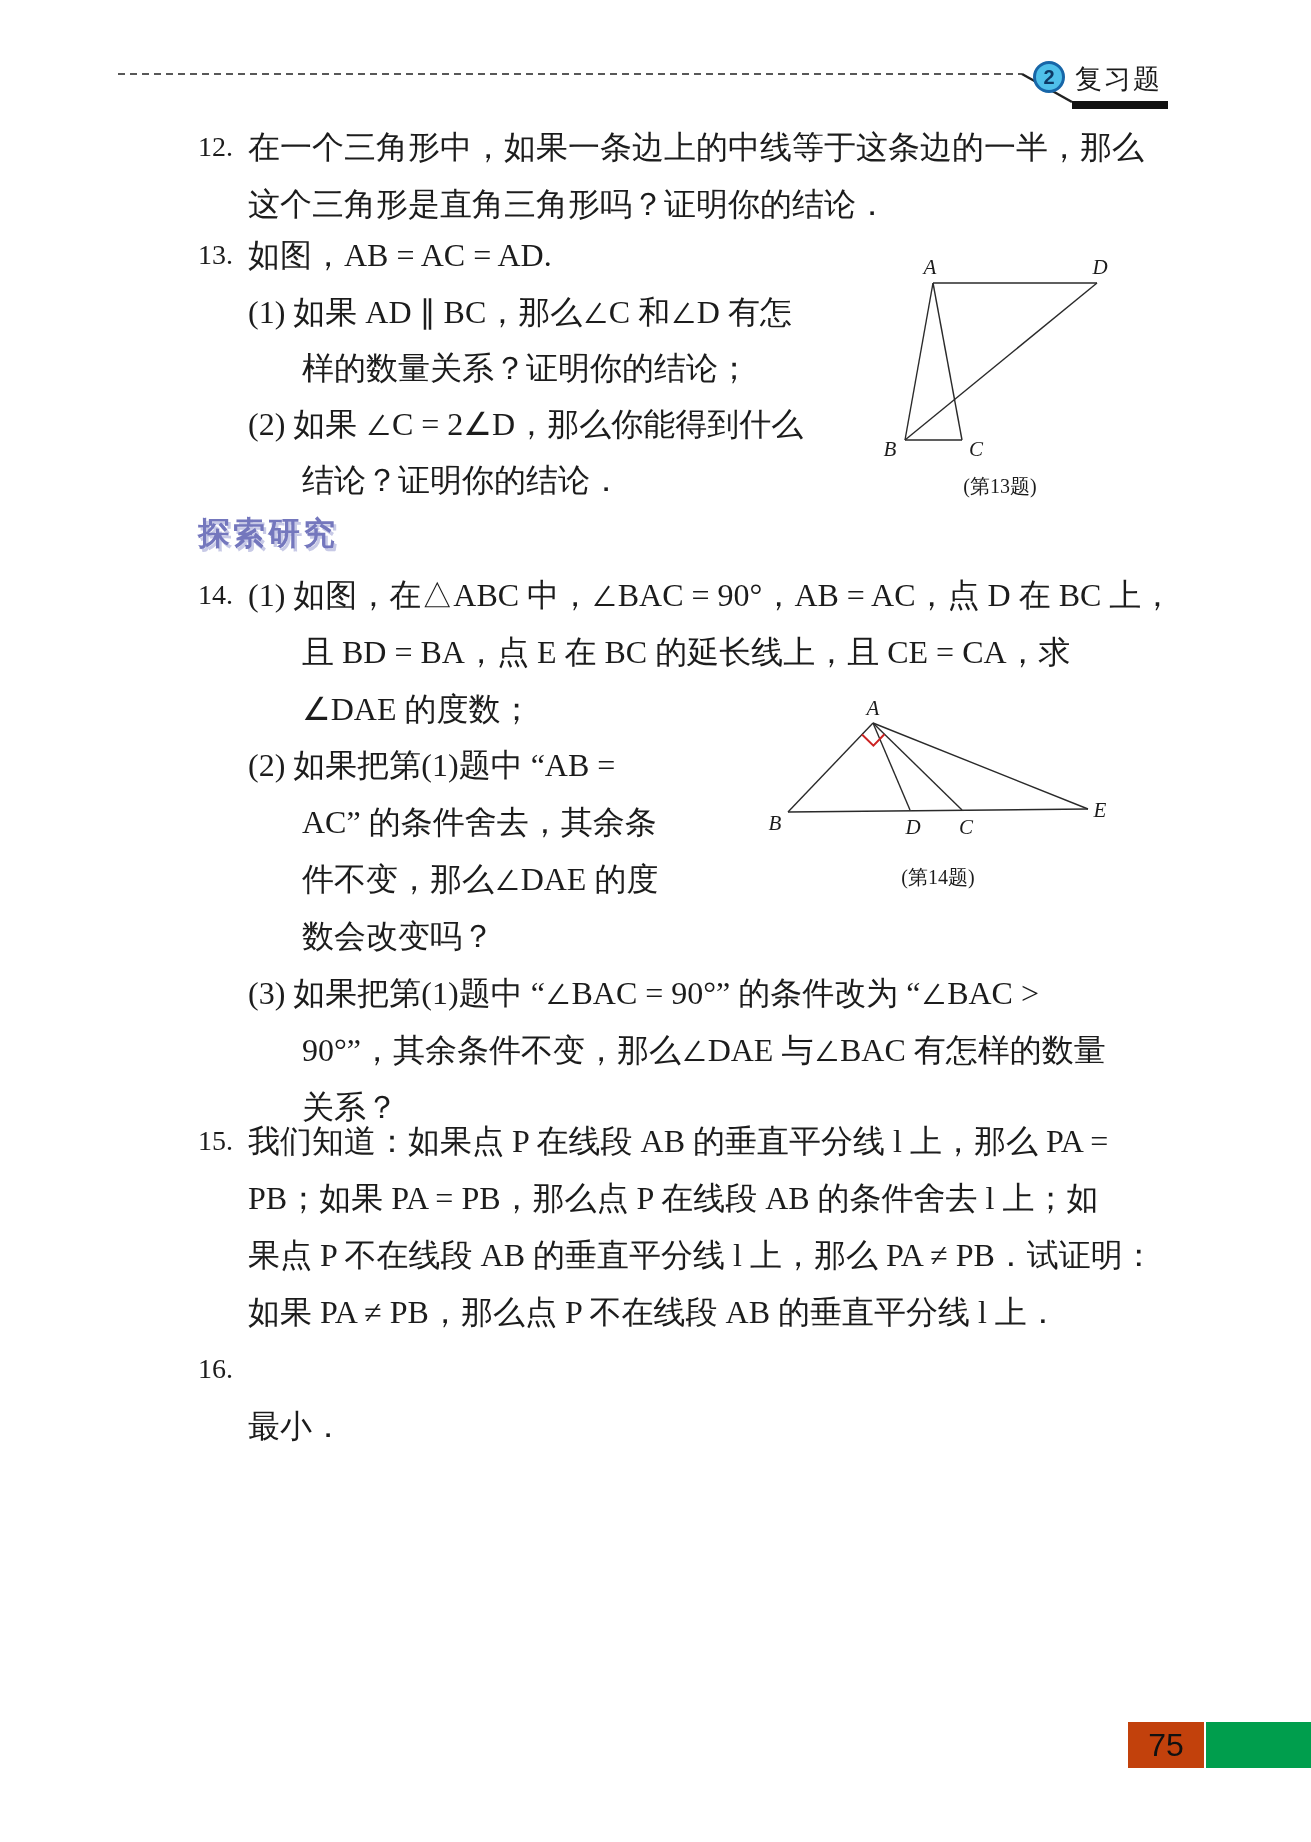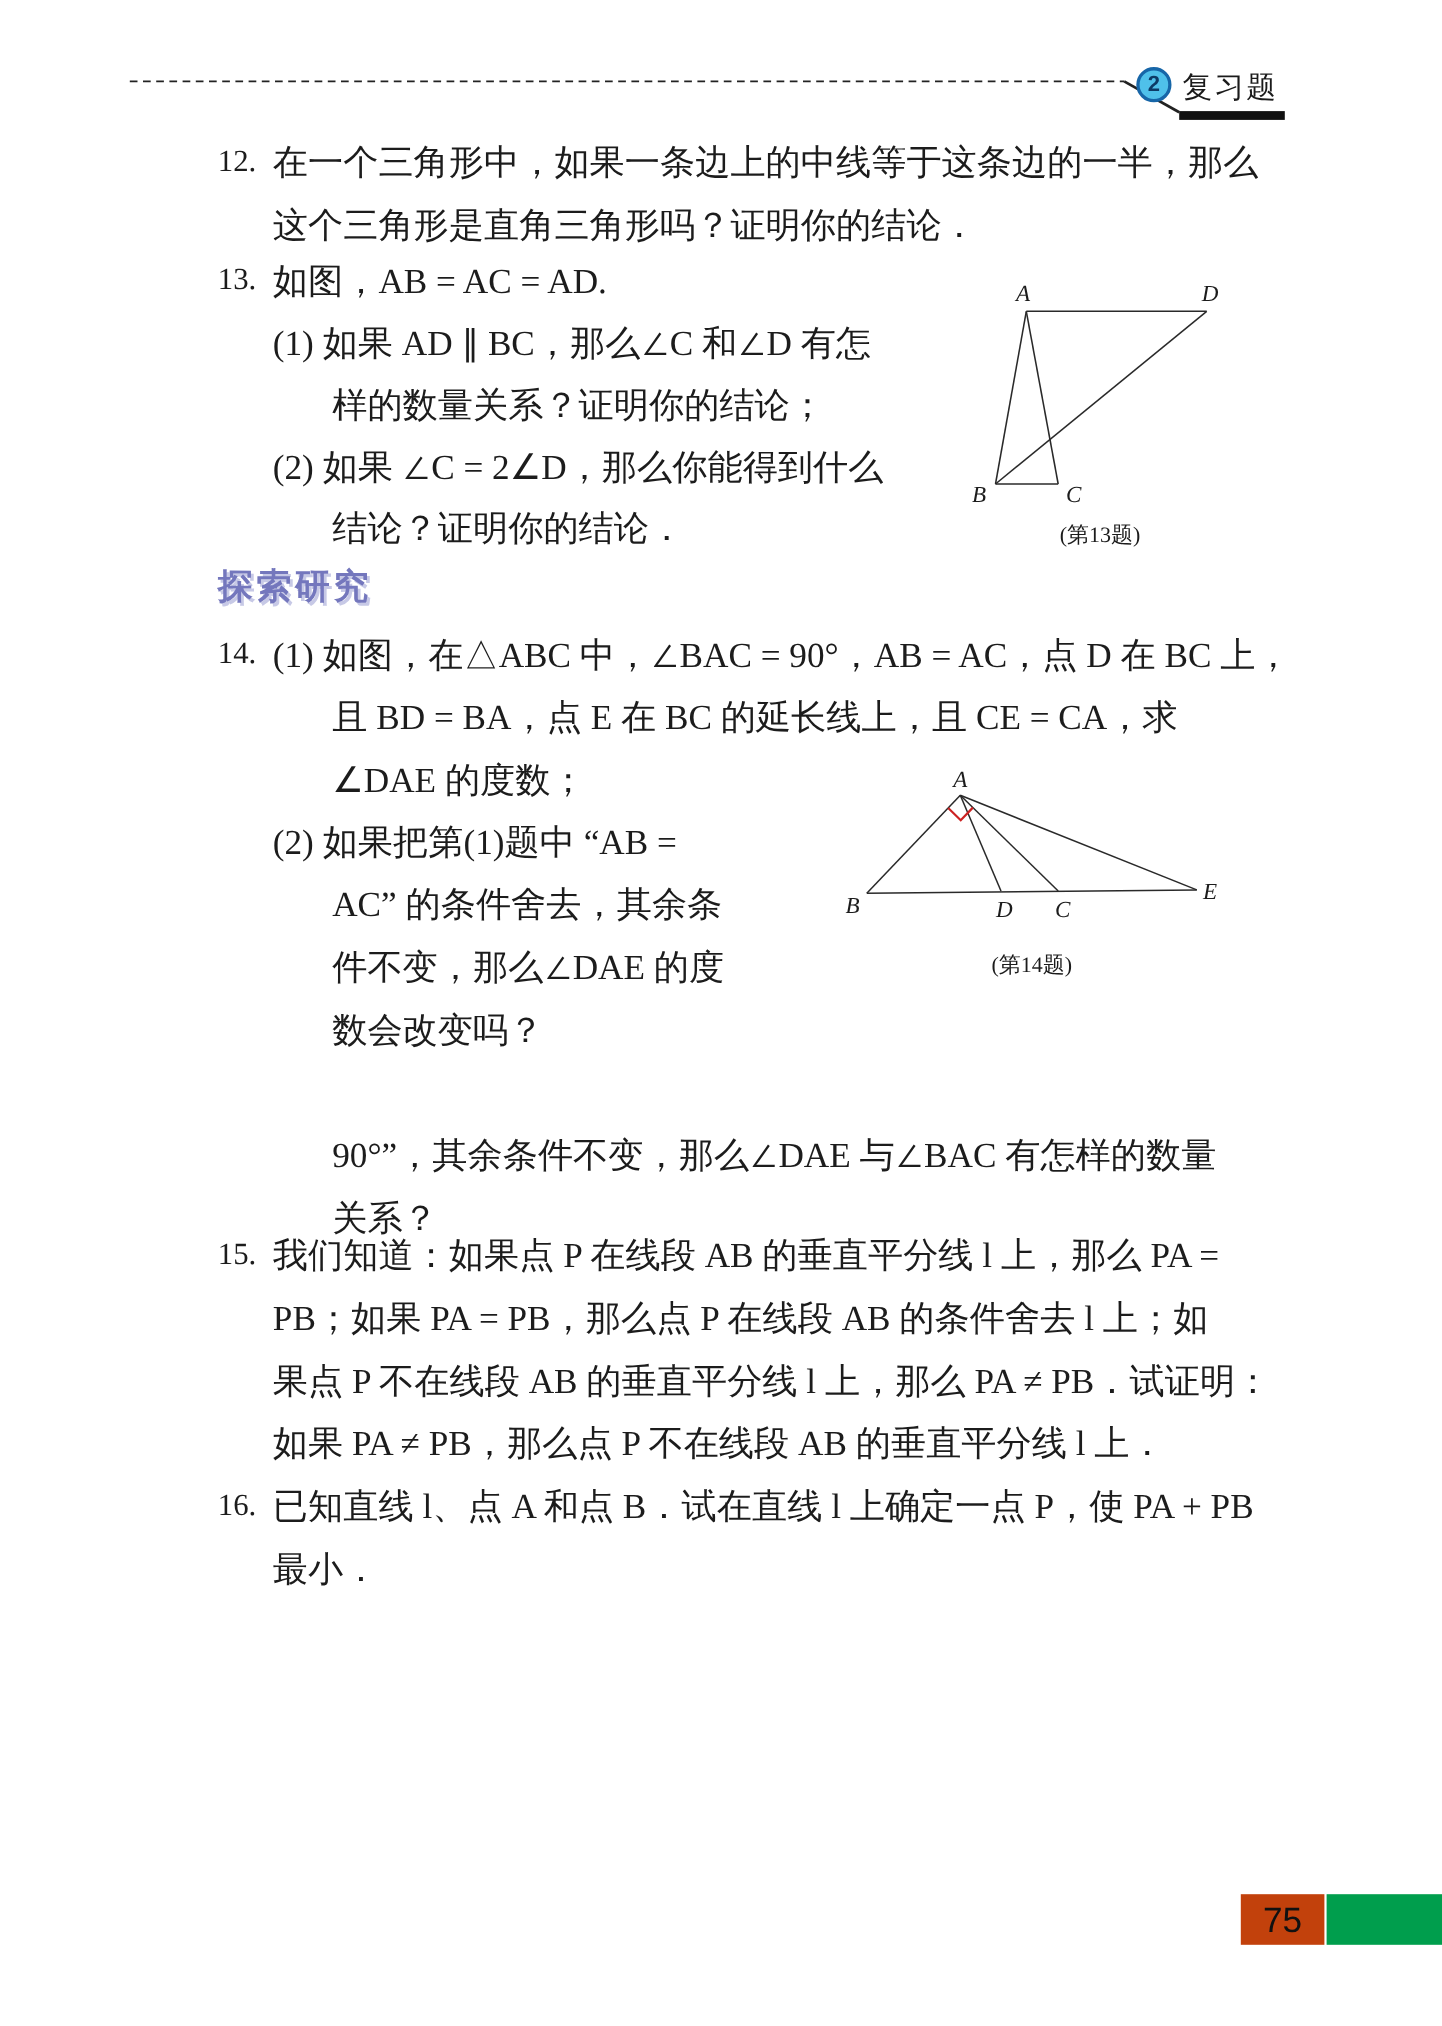--- a/index.html
+++ b/index.html
@@ -66,20 +66,21 @@
   <div class="section-title">探索研究</div>
 
   <div class="pnum" style="left:198px;top:578px;">14.</div>
   <div class="tl" style="left:248px;top:578px;">(1) 如图，在△ABC 中，∠BAC = 90°，AB = AC，点 D 在 BC 上，</div>
   <div class="tl" style="left:302px;top:635px;">且 BD = BA，点 E 在 BC 的延长线上，且 CE = CA，求</div>
   <div class="tl" style="left:302px;top:692px;">∠DAE 的度数；</div>
   <div class="tl" style="left:248px;top:748px;">(2) 如果把第(1)题中 “AB =</div>
   <div class="tl" style="left:302px;top:805px;">AC” 的条件舍去，其余条</div>
   <div class="tl" style="left:302px;top:862px;">件不变，那么∠DAE 的度</div>
   <div class="tl" style="left:302px;top:919px;">数会改变吗？</div>
+  <div class="tl" style="left:248px;top:976px;">(3) 如果把第(1)题中 “∠BAC = 90°” 的条件改为 “∠BAC &gt;</div>
   <div class="tl" style="left:302px;top:1033px;">90°”，其余条件不变，那么∠DAE 与∠BAC 有怎样的数量</div>
   <div class="tl" style="left:302px;top:1090px;">关系？</div>
 
   <svg class="fig" style="left:740px;top:690px;" width="420" height="210">
     <line x1="48" y1="122" x2="348" y2="119"></line>
     <line x1="133" y1="33" x2="48" y2="122"></line>
     <line x1="133" y1="33" x2="170" y2="120"></line>
     <line x1="133" y1="33" x2="222" y2="120"></line>
     <line x1="133" y1="33" x2="348" y2="119"></line>
     <polyline points="122,44.5 133.4,55.7 144.4,44.2" style="stroke:#cc2222;stroke-width:2;"></polyline>
@@ -91,21 +92,20 @@
     <text x="198" y="194" text-anchor="middle" class="cap">(第14题)</text>
   </svg>
 
   <div class="pnum" style="left:198px;top:1124px;">15.</div>
   <div class="tl" style="left:248px;top:1124px;">我们知道：如果点 P 在线段 AB 的垂直平分线 l 上，那么 PA =</div>
   <div class="tl" style="left:248px;top:1181px;">PB；如果 PA = PB，那么点 P 在线段 AB 的条件舍去 l 上；如</div>
   <div class="tl" style="left:248px;top:1238px;">果点 P 不在线段 AB 的垂直平分线 l 上，那么 PA ≠ PB．试证明：</div>
   <div class="tl" style="left:248px;top:1295px;">如果 PA ≠ PB，那么点 P 不在线段 AB 的垂直平分线 l 上．</div>
 
   <div class="pnum" style="left:198px;top:1352px;">16.</div>
-  <div class="tl" style="left:248px;top:1352px;">已知直线 l、点 A 和点 B．试在直线 l 上确定一点 P，使 PA + PB</div>
   <div class="tl" style="left:248px;top:1409px;">最小．</div>
 
   <div class="footer-light">
     <span>75</span>
   </div>
   <div class="footer-dark"></div>
 
 </div>
 
 </body></html>

